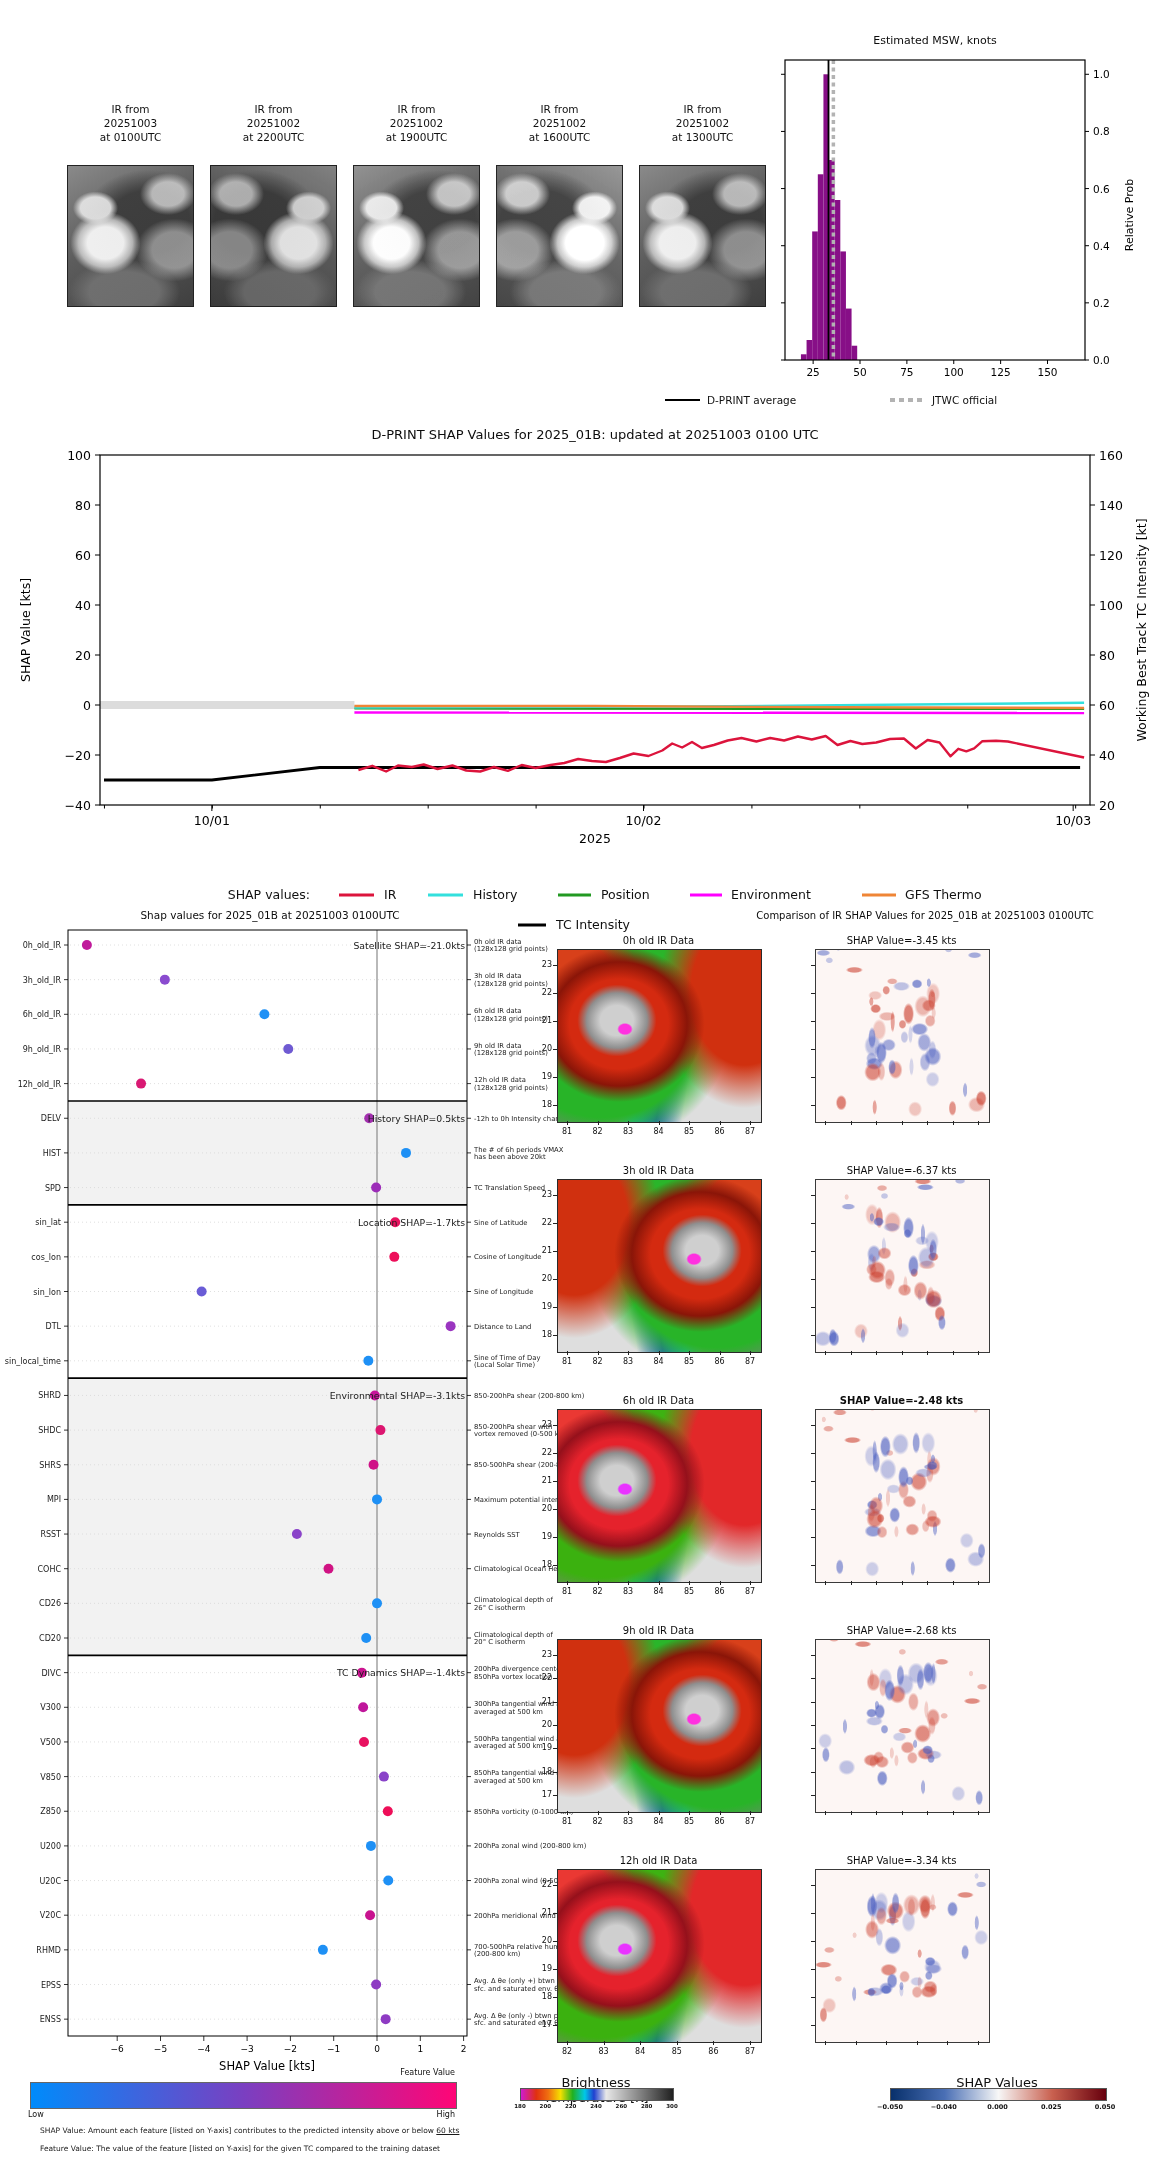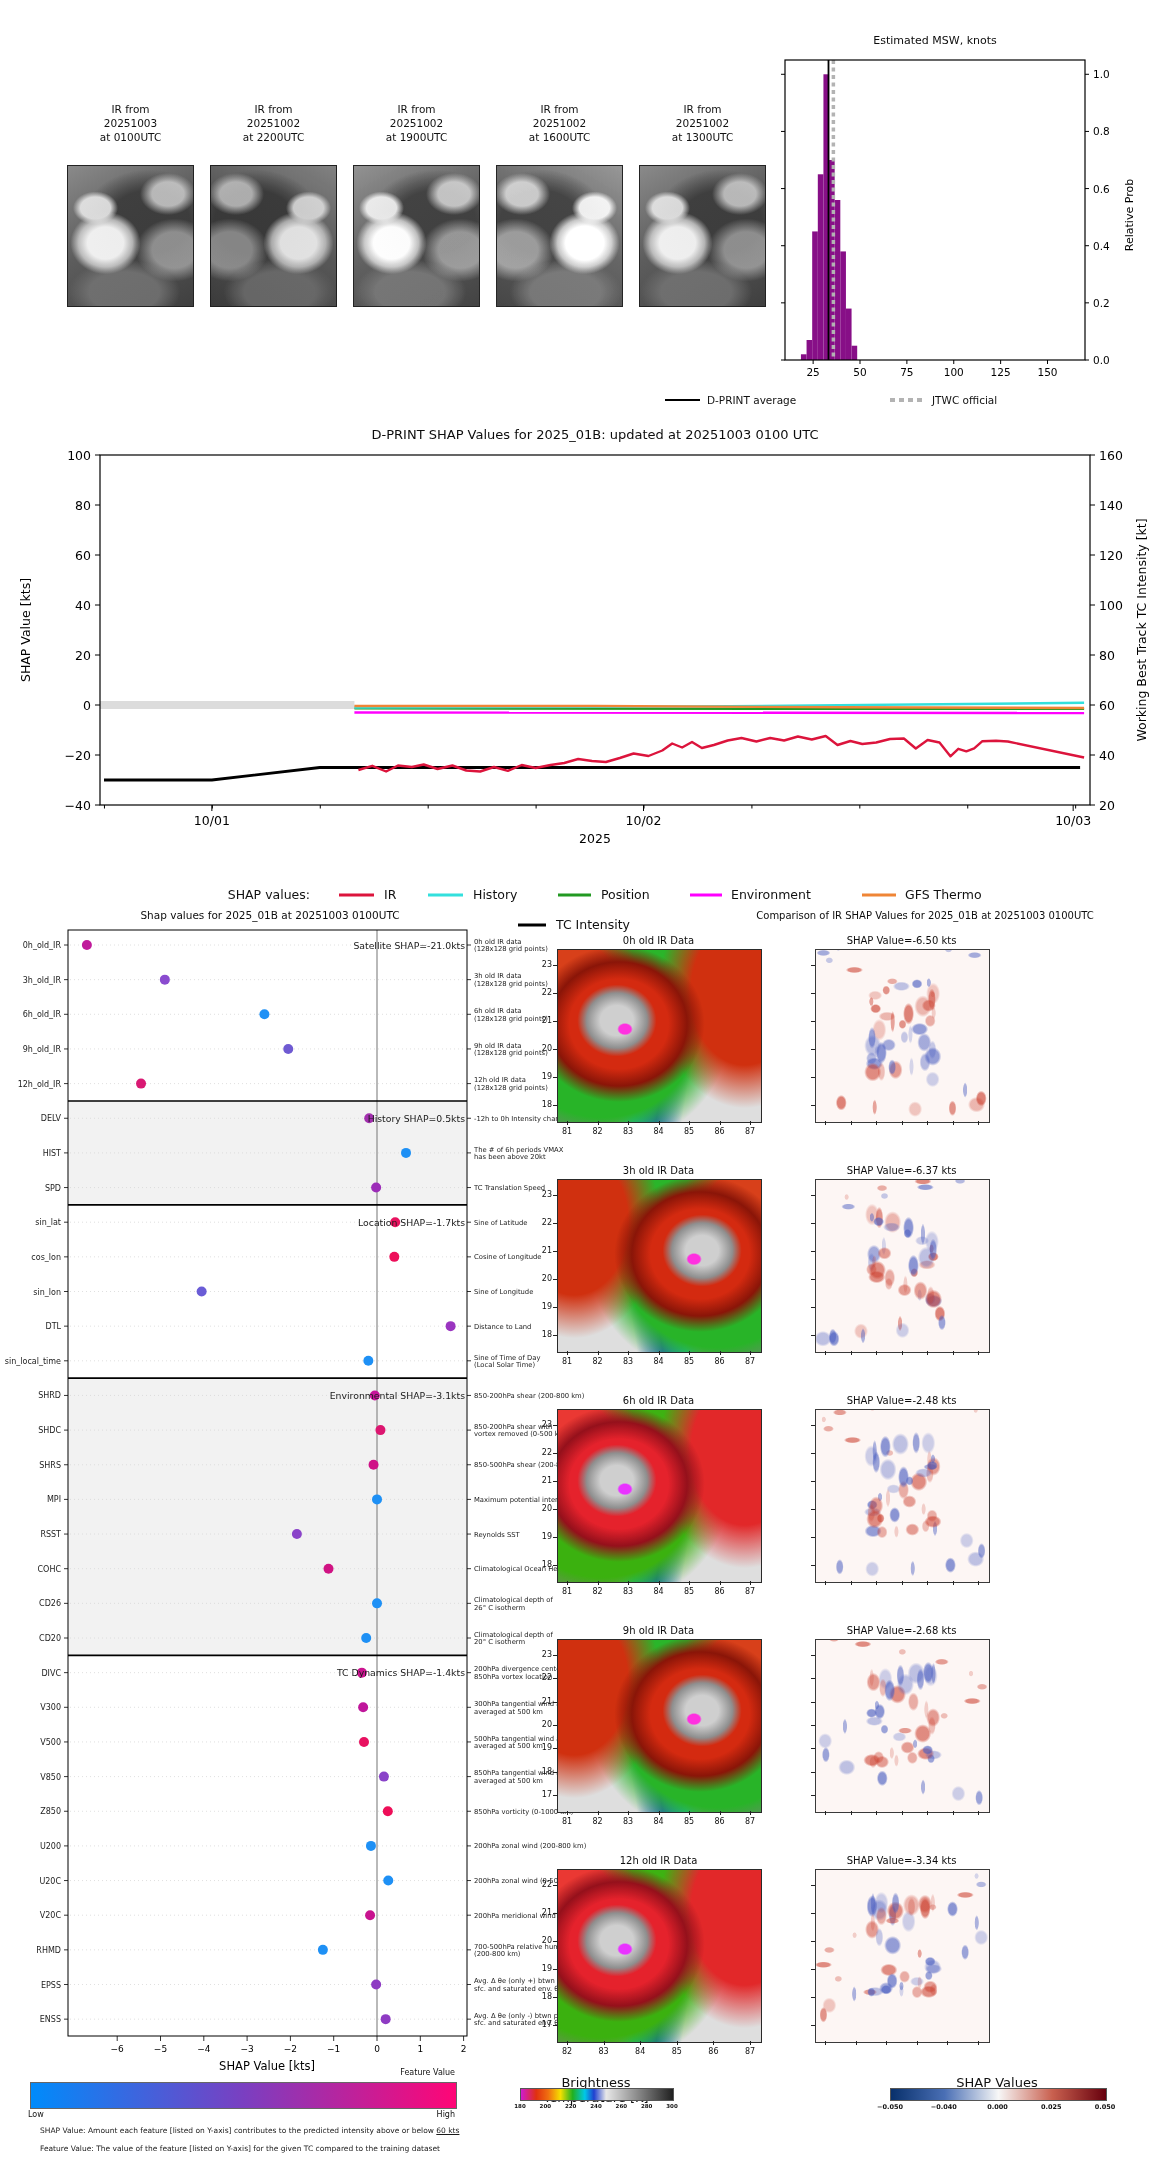--- a/index.html
+++ b/index.html
@@ -454,21 +454,21 @@
       <line x1="463.6" x2="463.6" y1="1131" y2="1136" stroke="#000" stroke-width="0.8"></line>
       <text x="463.6" y="1147" font-size="9" text-anchor="middle" fill="#000">2</text>
       <text x="267" y="1165" font-size="11.5" text-anchor="middle" fill="#000">SHAP Value [kts]</text>
     </svg>
 
   <div id="cmp" class="abs" style="left:500px;top:905px;width:668px;height:1253px">
     <div class="cmp-title">Comparison of IR SHAP Values for 2025_01B at 20251003 0100UTC</div>
     <div id="cmp-rows">
         <div style="position: absolute; left: 0px; top: 30px; width: 668px; height: 230px;">
           <div class="rowtitle" style="left: 57px; top: 0px; width: 203px;">0h old IR Data</div>
-          <div class="rowtitle" style="left: 315px; top: 0px; width: 173px;">SHAP Value=-6.50 kts</div>
+          <div class="rowtitle" style="left: 315px; top: 0px; width: 173px;">SHAP Value=-3.45 kts</div>
           <div class="irmap" style="left: 57px; top: 14px;"></div>
           <div class="shapmap" style="left: 315px; top: 14px; background-image: radial-gradient(3px 4px at 67.5% 25.8%, rgba(203, 62, 45, 0.22) 0px, rgba(203, 62, 45, 0.22) 55%, transparent 78%), radial-gradient(7px 14px at 37.8% 59.7%, rgba(72, 92, 192, 0.63) 0px, rgba(72, 92, 192, 0.63) 55%, transparent 78%), radial-gradient(11px 12px at 32.8% 71%, rgba(203, 62, 45, 0.58) 0px, rgba(203, 62, 45, 0.58) 55%, transparent 78%), radial-gradient(5px 10px at 44% 68.1%, rgba(72, 92, 192, 0.54) 0px, rgba(72, 92, 192, 0.54) 55%, transparent 78%), radial-gradient(9px 8px at 65.2% 32.3%, rgba(203, 62, 45, 0.49) 0px, rgba(203, 62, 45, 0.49) 55%, transparent 78%), radial-gradient(3px 6px at 65.2% 19%, rgba(72, 92, 192, 0.45) 0px, rgba(72, 92, 192, 0.45) 55%, transparent 78%), radial-gradient(7px 4px at 44.1% 18.2%, rgba(203, 62, 45, 0.4) 0px, rgba(203, 62, 45, 0.4) 55%, transparent 78%), radial-gradient(11px 14px at 32.8% 55.6%, rgba(72, 92, 192, 0.35) 0px, rgba(72, 92, 192, 0.35) 55%, transparent 78%), radial-gradient(5px 12px at 37.8% 70.8%, rgba(203, 62, 45, 0.31) 0px, rgba(203, 62, 45, 0.31) 55%, transparent 78%), radial-gradient(9px 10px at 67.4% 75.2%, rgba(72, 92, 192, 0.27) 0px, rgba(72, 92, 192, 0.27) 55%, transparent 78%), radial-gradient(3px 8px at 68% 36.6%, rgba(203, 62, 45, 0.22) 0px, rgba(203, 62, 45, 0.22) 55%, transparent 78%), radial-gradient(7px 6px at 58.4% 19.7%, rgba(72, 92, 192, 0.63) 0px, rgba(72, 92, 192, 0.63) 55%, transparent 78%), radial-gradient(11px 4px at 22.2% 11.6%, rgba(203, 62, 45, 0.58) 0px, rgba(203, 62, 45, 0.58) 55%, transparent 78%), radial-gradient(5px 14px at 32.4% 51.1%, rgba(72, 92, 192, 0.54) 0px, rgba(72, 92, 192, 0.54) 55%, transparent 78%), radial-gradient(9px 12px at 46% 69.7%, rgba(203, 62, 45, 0.49) 0px, rgba(203, 62, 45, 0.49) 55%, transparent 78%), radial-gradient(3px 10px at 86.2% 81.4%, rgba(72, 92, 192, 0.45) 0px, rgba(72, 92, 192, 0.45) 55%, transparent 78%), radial-gradient(7px 8px at 66% 41.2%, rgba(203, 62, 45, 0.4) 0px, rgba(203, 62, 45, 0.4) 55%, transparent 78%), radial-gradient(11px 6px at 49.4% 21.1%, rgba(72, 92, 192, 0.35) 0px, rgba(72, 92, 192, 0.35) 55%, transparent 78%), radial-gradient(5px 4px at 7.7% 6%, rgba(72, 92, 192, 0.31) 0px, rgba(72, 92, 192, 0.31) 55%, transparent 78%), radial-gradient(9px 14px at 36.6% 46.4%, rgba(203, 62, 45, 0.27) 0px, rgba(203, 62, 45, 0.27) 55%, transparent 78%), radial-gradient(3px 12px at 55.2% 67.8%, rgba(72, 92, 192, 0.22) 0px, rgba(72, 92, 192, 0.22) 55%, transparent 78%), radial-gradient(7px 10px at 95.5% 86.3%, rgba(203, 62, 45, 0.63) 0px, rgba(203, 62, 45, 0.63) 55%, transparent 78%), radial-gradient(11px 8px at 59.9% 46%, rgba(72, 92, 192, 0.58) 0px, rgba(72, 92, 192, 0.58) 55%, transparent 78%), radial-gradient(5px 6px at 40.6% 23.4%, rgba(203, 62, 45, 0.54) 0px, rgba(203, 62, 45, 0.54) 55%, transparent 78%), radial-gradient(9px 4px at 4.3% 1.7%, rgba(72, 92, 192, 0.49) 0px, rgba(72, 92, 192, 0.49) 55%, transparent 78%), radial-gradient(3px 14px at 44.3% 41.7%, rgba(203, 62, 45, 0.45) 0px, rgba(203, 62, 45, 0.45) 55%, transparent 78%), radial-gradient(7px 12px at 63% 65.2%, rgba(72, 92, 192, 0.4) 0px, rgba(72, 92, 192, 0.4) 55%, transparent 78%), radial-gradient(11px 10px at 92.8% 89.9%, rgba(203, 62, 45, 0.35) 0px, rgba(203, 62, 45, 0.35) 55%, transparent 78%), radial-gradient(5px 8px at 51.1% 50.7%, rgba(72, 92, 192, 0.31) 0px, rgba(72, 92, 192, 0.31) 55%, transparent 78%), radial-gradient(9px 6px at 34.2% 26.4%, rgba(203, 62, 45, 0.27) 0px, rgba(203, 62, 45, 0.27) 55%, transparent 78%), radial-gradient(3px 4px at 12.9% -1.1%, rgba(72, 92, 192, 0.22) 0px, rgba(72, 92, 192, 0.22) 55%, transparent 78%), radial-gradient(7px 14px at 53.5% 37.1%, rgba(203, 62, 45, 0.63) 0px, rgba(203, 62, 45, 0.63) 55%, transparent 78%), radial-gradient(11px 12px at 67.5% 61.9%, rgba(72, 92, 192, 0.58) 0px, rgba(72, 92, 192, 0.58) 55%, transparent 78%), radial-gradient(5px 10px at 78.9% 92%, rgba(203, 62, 45, 0.54) 0px, rgba(203, 62, 45, 0.54) 55%, transparent 78%), radial-gradient(9px 8px at 42.1% 55.2%, rgba(72, 92, 192, 0.49) 0px, rgba(72, 92, 192, 0.49) 55%, transparent 78%), radial-gradient(3px 6px at 32% 30%, rgba(203, 62, 45, 0.45) 0px, rgba(203, 62, 45, 0.45) 55%, transparent 78%), radial-gradient(7px 4px at 31.3% -2.4%, rgba(72, 92, 192, 0.4) 0px, rgba(72, 92, 192, 0.4) 55%, transparent 78%), radial-gradient(11px 14px at 61.8% 32.7%, rgba(203, 62, 45, 0.35) 0px, rgba(203, 62, 45, 0.35) 55%, transparent 78%), radial-gradient(5px 12px at 67.3% 58%, rgba(72, 92, 192, 0.31) 0px, rgba(72, 92, 192, 0.31) 55%, transparent 78%), radial-gradient(9px 10px at 57.3% 92.5%, rgba(203, 62, 45, 0.27) 0px, rgba(203, 62, 45, 0.27) 55%, transparent 78%), radial-gradient(3px 8px at 35.1% 59.3%, rgba(72, 92, 192, 0.22) 0px, rgba(72, 92, 192, 0.22) 55%, transparent 78%), radial-gradient(7px 6px at 34.5% 34.1%, rgba(203, 62, 45, 0.63) 0px, rgba(203, 62, 45, 0.63) 55%, transparent 78%), radial-gradient(11px 4px at 54.6% -2.2%, rgba(72, 92, 192, 0.58) 0px, rgba(72, 92, 192, 0.58) 55%, transparent 78%), radial-gradient(5px 14px at 67% 28.7%, rgba(203, 62, 45, 0.54) 0px, rgba(203, 62, 45, 0.54) 55%, transparent 78%), radial-gradient(9px 12px at 62.6% 53.7%, rgba(72, 92, 192, 0.49) 0px, rgba(72, 92, 192, 0.49) 55%, transparent 78%), radial-gradient(3px 10px at 33.9% 91.4%, rgba(203, 62, 45, 0.45) 0px, rgba(203, 62, 45, 0.45) 55%, transparent 78%), radial-gradient(7px 8px at 32.1% 63%, rgba(72, 92, 192, 0.4) 0px, rgba(72, 92, 192, 0.4) 55%, transparent 78%), radial-gradient(11px 6px at 41.1% 38.6%, rgba(203, 62, 45, 0.35) 0px, rgba(203, 62, 45, 0.35) 55%, transparent 78%), radial-gradient(5px 4px at 76.6% -0.3%, rgba(72, 92, 192, 0.31) 0px, rgba(72, 92, 192, 0.31) 55%, transparent 78%), radial-gradient(9px 14px at 67.7% 25.3%, rgba(203, 62, 45, 0.27) 0px, rgba(203, 62, 45, 0.27) 55%, transparent 78%), radial-gradient(3px 12px at 54.6% 49.1%, rgba(72, 92, 192, 0.22) 0px, rgba(72, 92, 192, 0.22) 55%, transparent 78%), radial-gradient(7px 10px at 14.6% 88.8%, rgba(203, 62, 45, 0.63) 0px, rgba(203, 62, 45, 0.63) 55%, transparent 78%), radial-gradient(11px 8px at 33.7% 66.1%, rgba(72, 92, 192, 0.58) 0px, rgba(72, 92, 192, 0.58) 55%, transparent 78%), radial-gradient(5px 6px at 50% 43.2%, rgba(203, 62, 45, 0.54) 0px, rgba(203, 62, 45, 0.54) 55%, transparent 78%), radial-gradient(9px 4px at 91.7% 3%, rgba(72, 92, 192, 0.49) 0px, rgba(72, 92, 192, 0.49) 55%, transparent 78%), linear-gradient(rgb(253, 246, 244), rgb(253, 246, 244));"></div>
           <div class="ticklab" style="left: 30px; top: 25px; width: 22px; text-align: right;">23</div>
           <div class="tickmark" style="left: 53px; top: 30px; width: 4px; height: 1px;"></div>
           <div class="tickmark" style="left: 311px; top: 30px; width: 4px; height: 1px;"></div>
           <div class="ticklab" style="left: 30px; top: 53px; width: 22px; text-align: right;">22</div>
           <div class="tickmark" style="left: 53px; top: 58px; width: 4px; height: 1px;"></div>
           <div class="tickmark" style="left: 311px; top: 58px; width: 4px; height: 1px;"></div>
           <div class="ticklab" style="left: 30px; top: 81px; width: 22px; text-align: right;">21</div>
           <div class="tickmark" style="left: 53px; top: 86px; width: 4px; height: 1px;"></div>
@@ -544,21 +544,21 @@
           <div class="tickmark" style="left: 427px; top: 186px; width: 1px; height: 4px;"></div>
           <div class="ticklab" style="left: 207.5px; top: 192px; width: 24px; text-align: center;">86</div>
           <div class="tickmark" style="left: 219.5px; top: 186px; width: 1px; height: 4px;"></div>
           <div class="tickmark" style="left: 452.5px; top: 186px; width: 1px; height: 4px;"></div>
           <div class="ticklab" style="left: 238px; top: 192px; width: 24px; text-align: center;">87</div>
           <div class="tickmark" style="left: 250px; top: 186px; width: 1px; height: 4px;"></div>
           <div class="tickmark" style="left: 478px; top: 186px; width: 1px; height: 4px;"></div>
         </div>
         <div style="position: absolute; left: 0px; top: 490px; width: 668px; height: 230px;">
           <div class="rowtitle" style="left: 57px; top: 0px; width: 203px;">6h old IR Data</div>
-          <div class="rowtitle" style="left: 315px; top: 0px; width: 173px;">SHAP Value=-2.48 kts</div>
+          <div class="rowtitle" style="left: 315px; top: 0px; width: 173px; font-weight: bold;">SHAP Value=-2.48 kts</div>
           <div class="irmap" style="left: 57px; top: 14px; filter: hue-rotate(-12deg) saturate(1.05);"></div>
           <div class="shapmap" style="left: 315px; top: 14px; background-image: radial-gradient(3px 4px at 92.3% 0%, rgba(203, 62, 45, 0.22) 0px, rgba(203, 62, 45, 0.22) 55%, transparent 78%), radial-gradient(7px 14px at 50.6% 39%, rgba(72, 92, 192, 0.63) 0px, rgba(72, 92, 192, 0.63) 55%, transparent 78%), radial-gradient(11px 12px at 34% 63.4%, rgba(203, 62, 45, 0.58) 0px, rgba(203, 62, 45, 0.58) 55%, transparent 78%), radial-gradient(5px 10px at 13.7% 91.2%, rgba(72, 92, 192, 0.54) 0px, rgba(72, 92, 192, 0.54) 55%, transparent 78%), radial-gradient(9px 8px at 54% 53.2%, rgba(203, 62, 45, 0.49) 0px, rgba(203, 62, 45, 0.49) 55%, transparent 78%), radial-gradient(3px 6px at 67.6% 28.4%, rgba(72, 92, 192, 0.45) 0px, rgba(72, 92, 192, 0.45) 55%, transparent 78%), radial-gradient(7px 4px at 77.8% -2%, rgba(203, 62, 45, 0.4) 0px, rgba(203, 62, 45, 0.4) 55%, transparent 78%), radial-gradient(11px 14px at 41.6% 34.6%, rgba(72, 92, 192, 0.35) 0px, rgba(72, 92, 192, 0.35) 55%, transparent 78%), radial-gradient(5px 12px at 32% 59.8%, rgba(203, 62, 45, 0.31) 0px, rgba(203, 62, 45, 0.31) 55%, transparent 78%), radial-gradient(9px 10px at 32.5% 92.4%, rgba(72, 92, 192, 0.27) 0px, rgba(72, 92, 192, 0.27) 55%, transparent 78%), radial-gradient(3px 8px at 62.2% 57.6%, rgba(203, 62, 45, 0.22) 0px, rgba(203, 62, 45, 0.22) 55%, transparent 78%), radial-gradient(7px 6px at 67.2% 32.3%, rgba(72, 92, 192, 0.63) 0px, rgba(72, 92, 192, 0.63) 55%, transparent 78%), radial-gradient(11px 4px at 56% -2.5%, rgba(203, 62, 45, 0.58) 0px, rgba(203, 62, 45, 0.58) 55%, transparent 78%), radial-gradient(5px 14px at 34.8% 30.4%, rgba(72, 92, 192, 0.54) 0px, rgba(72, 92, 192, 0.54) 55%, transparent 78%), radial-gradient(9px 12px at 34.8% 55.6%, rgba(203, 62, 45, 0.49) 0px, rgba(203, 62, 45, 0.49) 55%, transparent 78%), radial-gradient(3px 10px at 55.9% 92.1%, rgba(72, 92, 192, 0.45) 0px, rgba(72, 92, 192, 0.45) 55%, transparent 78%), radial-gradient(7px 8px at 67.1% 61.5%, rgba(203, 62, 45, 0.4) 0px, rgba(203, 62, 45, 0.4) 55%, transparent 78%), radial-gradient(11px 6px at 62.2% 36.6%, rgba(72, 92, 192, 0.35) 0px, rgba(72, 92, 192, 0.35) 55%, transparent 78%), radial-gradient(5px 4px at 32.6% -1.3%, rgba(203, 62, 45, 0.31) 0px, rgba(203, 62, 45, 0.31) 55%, transparent 78%), radial-gradient(9px 14px at 32% 26.8%, rgba(72, 92, 192, 0.27) 0px, rgba(72, 92, 192, 0.27) 55%, transparent 78%), radial-gradient(3px 12px at 41.6% 51.2%, rgba(203, 62, 45, 0.22) 0px, rgba(203, 62, 45, 0.22) 55%, transparent 78%), radial-gradient(7px 10px at 77.7% 90.2%, rgba(72, 92, 192, 0.63) 0px, rgba(72, 92, 192, 0.63) 55%, transparent 78%), radial-gradient(11px 8px at 67.6% 64.9%, rgba(203, 62, 45, 0.58) 0px, rgba(203, 62, 45, 0.58) 55%, transparent 78%), radial-gradient(5px 6px at 54.1% 41.2%, rgba(72, 92, 192, 0.54) 0px, rgba(72, 92, 192, 0.54) 55%, transparent 78%), radial-gradient(9px 4px at 13.8% 1.4%, rgba(203, 62, 45, 0.49) 0px, rgba(203, 62, 45, 0.49) 55%, transparent 78%), radial-gradient(3px 14px at 33.9% 23.7%, rgba(72, 92, 192, 0.45) 0px, rgba(72, 92, 192, 0.45) 55%, transparent 78%), radial-gradient(7px 12px at 50.6% 46.5%, rgba(203, 62, 45, 0.4) 0px, rgba(203, 62, 45, 0.4) 55%, transparent 78%), radial-gradient(11px 10px at 92.3% 86.7%, rgba(72, 92, 192, 0.35) 0px, rgba(72, 92, 192, 0.35) 55%, transparent 78%), radial-gradient(5px 8px at 63.4% 67.6%, rgba(203, 62, 45, 0.31) 0px, rgba(203, 62, 45, 0.31) 55%, transparent 78%), radial-gradient(9px 6px at 44.8% 45.9%, rgba(72, 92, 192, 0.27) 0px, rgba(72, 92, 192, 0.27) 55%, transparent 78%), radial-gradient(3px 4px at 4.5% 5.5%, rgba(203, 62, 45, 0.22) 0px, rgba(203, 62, 45, 0.22) 55%, transparent 78%), radial-gradient(7px 14px at 40.1% 21.3%, rgba(72, 92, 192, 0.63) 0px, rgba(72, 92, 192, 0.63) 55%, transparent 78%), radial-gradient(11px 12px at 59.4% 41.7%, rgba(203, 62, 45, 0.58) 0px, rgba(203, 62, 45, 0.58) 55%, transparent 78%), radial-gradient(5px 10px at 95.7% 81.9%, rgba(72, 92, 192, 0.54) 0px, rgba(72, 92, 192, 0.54) 55%, transparent 78%), radial-gradient(9px 8px at 55.7% 69.5%, rgba(203, 62, 45, 0.49) 0px, rgba(203, 62, 45, 0.49) 55%, transparent 78%), radial-gradient(3px 6px at 37% 50.6%, rgba(72, 92, 192, 0.45) 0px, rgba(72, 92, 192, 0.45) 55%, transparent 78%), radial-gradient(7px 4px at 7.2% 10.9%, rgba(203, 62, 45, 0.4) 0px, rgba(203, 62, 45, 0.4) 55%, transparent 78%), radial-gradient(11px 14px at 48.8% 19.8%, rgba(72, 92, 192, 0.35) 0px, rgba(72, 92, 192, 0.35) 55%, transparent 78%), radial-gradient(5px 12px at 65.8% 37.1%, rgba(203, 62, 45, 0.31) 0px, rgba(203, 62, 45, 0.31) 55%, transparent 78%), radial-gradient(9px 10px at 87.1% 75.9%, rgba(72, 92, 192, 0.27) 0px, rgba(72, 92, 192, 0.27) 55%, transparent 78%), radial-gradient(3px 8px at 46.5% 70.7%, rgba(203, 62, 45, 0.22) 0px, rgba(203, 62, 45, 0.22) 55%, transparent 78%), radial-gradient(7px 6px at 32.5% 55.1%, rgba(72, 92, 192, 0.63) 0px, rgba(72, 92, 192, 0.63) 55%, transparent 78%), radial-gradient(11px 4px at 21.1% 17.5%, rgba(203, 62, 45, 0.58) 0px, rgba(203, 62, 45, 0.58) 55%, transparent 78%), radial-gradient(5px 14px at 57.9% 19.1%, rgba(72, 92, 192, 0.54) 0px, rgba(72, 92, 192, 0.54) 55%, transparent 78%), radial-gradient(9px 12px at 68% 32.8%, rgba(203, 62, 45, 0.49) 0px, rgba(203, 62, 45, 0.49) 55%, transparent 78%), radial-gradient(3px 10px at 68.8% 68.9%, rgba(72, 92, 192, 0.45) 0px, rgba(72, 92, 192, 0.45) 55%, transparent 78%), radial-gradient(7px 8px at 38.2% 71%, rgba(203, 62, 45, 0.4) 0px, rgba(203, 62, 45, 0.4) 55%, transparent 78%), radial-gradient(11px 6px at 32.7% 59.3%, rgba(72, 92, 192, 0.35) 0px, rgba(72, 92, 192, 0.35) 55%, transparent 78%), radial-gradient(5px 4px at 42.6% 25%, rgba(203, 62, 45, 0.31) 0px, rgba(203, 62, 45, 0.31) 55%, transparent 78%), radial-gradient(9px 14px at 64.9% 19.2%, rgba(72, 92, 192, 0.27) 0px, rgba(72, 92, 192, 0.27) 55%, transparent 78%), radial-gradient(3px 12px at 65.5% 28.8%, rgba(203, 62, 45, 0.22) 0px, rgba(203, 62, 45, 0.22) 55%, transparent 78%), radial-gradient(7px 10px at 45.5% 61%, rgba(72, 92, 192, 0.63) 0px, rgba(72, 92, 192, 0.63) 55%, transparent 78%), radial-gradient(11px 8px at 33% 70.4%, rgba(72, 92, 192, 0.58) 0px, rgba(72, 92, 192, 0.58) 55%, transparent 78%), radial-gradient(5px 6px at 37.4% 63%, rgba(203, 62, 45, 0.54) 0px, rgba(203, 62, 45, 0.54) 55%, transparent 78%), radial-gradient(9px 4px at 66.1% 33.1%, rgba(72, 92, 192, 0.49) 0px, rgba(72, 92, 192, 0.49) 55%, transparent 78%), linear-gradient(rgb(253, 246, 244), rgb(253, 246, 244));"></div>
           <div class="ticklab" style="left: 30px; top: 25px; width: 22px; text-align: right;">23</div>
           <div class="tickmark" style="left: 53px; top: 30px; width: 4px; height: 1px;"></div>
           <div class="tickmark" style="left: 311px; top: 30px; width: 4px; height: 1px;"></div>
           <div class="ticklab" style="left: 30px; top: 53px; width: 22px; text-align: right;">22</div>
           <div class="tickmark" style="left: 53px; top: 58px; width: 4px; height: 1px;"></div>
           <div class="tickmark" style="left: 311px; top: 58px; width: 4px; height: 1px;"></div>
           <div class="ticklab" style="left: 30px; top: 81px; width: 22px; text-align: right;">21</div>
           <div class="tickmark" style="left: 53px; top: 86px; width: 4px; height: 1px;"></div>

